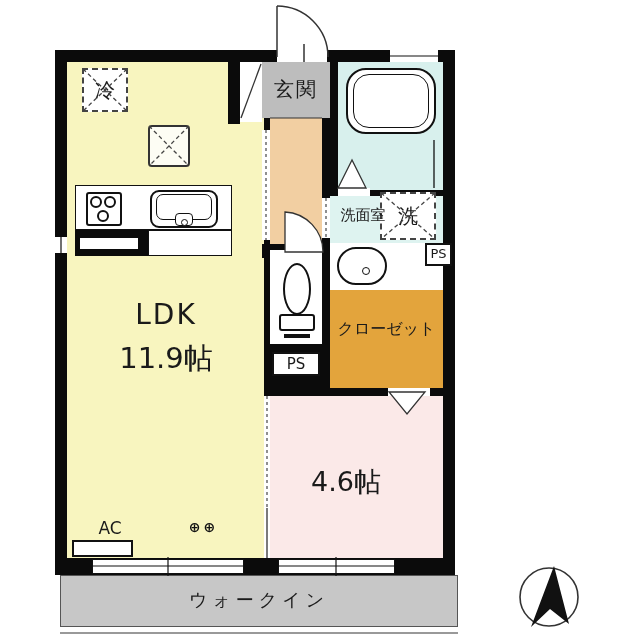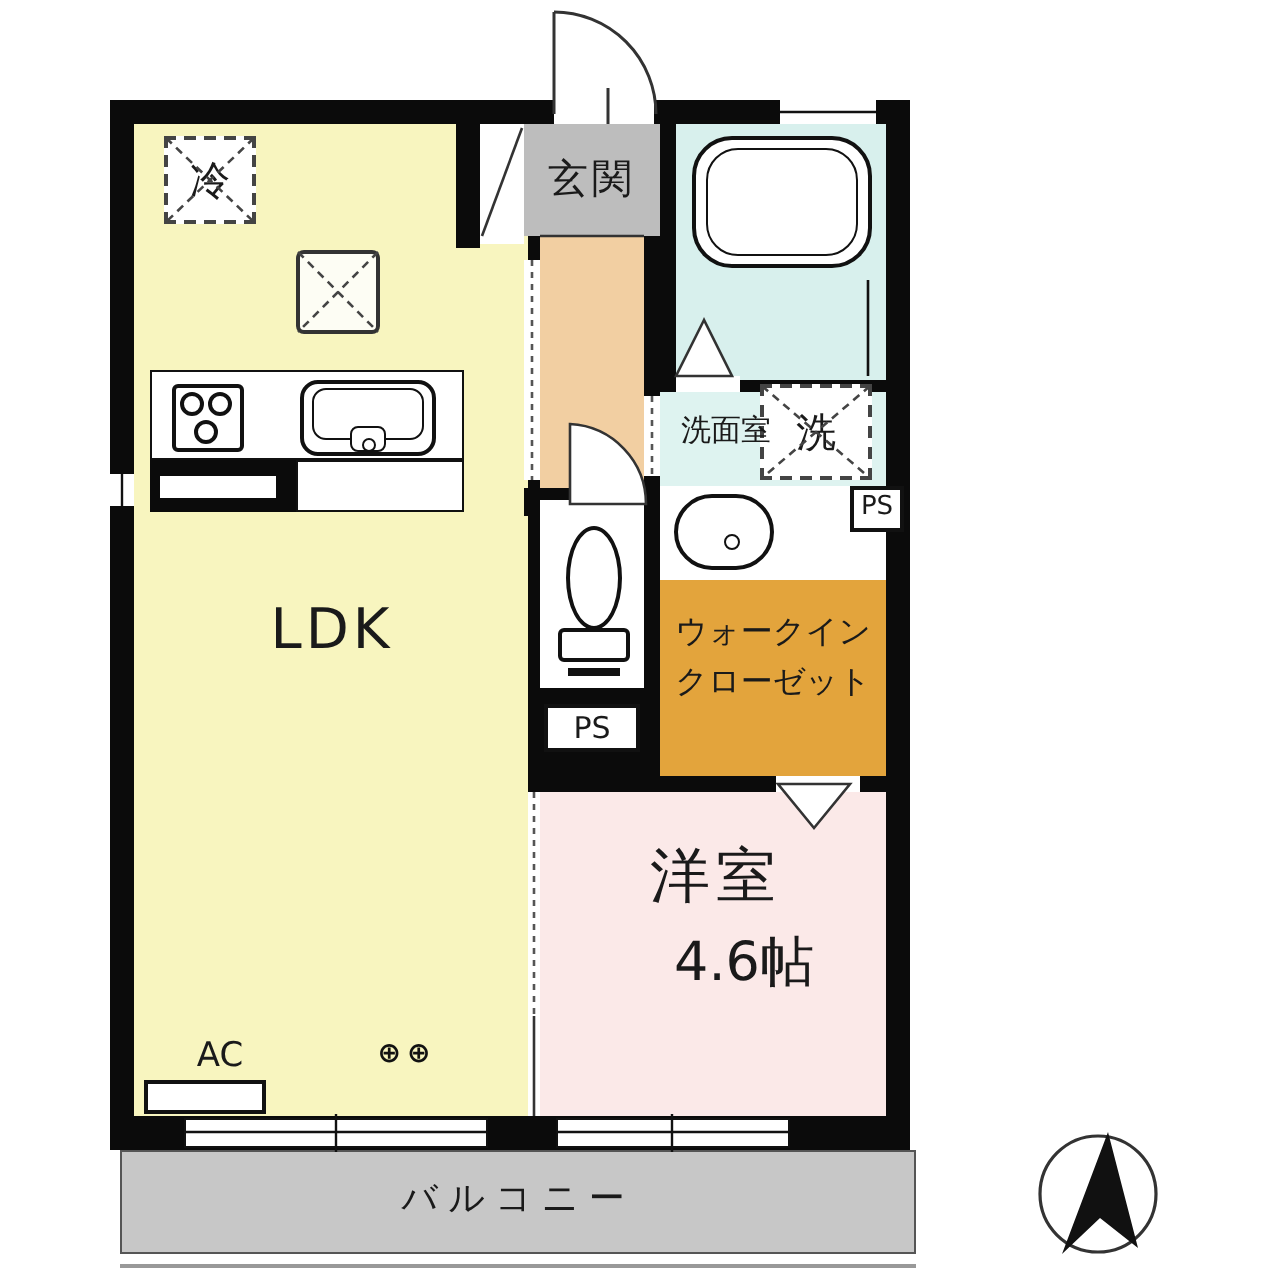--- a/index.html
+++ b/index.html
@@ -72,21 +72,21 @@
   
   .ac-box{left:72px;top:540px;width:61px;height:17px;border:2px solid #111;background:#fff;}
   .ac-label{left:88px;top:517px;width:44px;height:22px;font-size:17px;}
   .laundry{left:132px;top:514px;width:140px;height:26px;display:flex;align-items:center;justify-content:center;gap:3px;font-weight:bold;}
   .laundry .hook{font-size:14px;} .laundry .word{font-size:17px;letter-spacing:1px;}
 
   
   .ldk-name{left:85px;top:294px;width:162px;height:42px;font-size:28px;letter-spacing:2px;}
   .ldk-size{left:85px;top:340px;width:162px;height:38px;font-size:29px;}
   .west-name{left:278px;top:418px;width:160px;height:40px;font-size:30px;letter-spacing:3px;}
-  .west-size{left:292px;top:464px;width:160px;height:36px;font-size:27px;}
+  .west-size{left:266px;top:464px;width:160px;height:36px;font-size:27px;}
   .genkan-label{left:262px;top:76px;width:68px;height:26px;font-size:20px;letter-spacing:2px;}
   .bath-label{left:338px;top:140px;width:105px;height:26px;font-size:20px;letter-spacing:3px;}
   .wash-label{left:330px;top:204px;width:66px;height:22px;font-size:15px;text-align:right;}
   .wic-label{left:330px;top:299px;width:113px;height:60px;flex-direction:column;font-size:16px;line-height:1.55;}
   .balcony-label{left:60px;top:588px;width:398px;height:24px;font-size:18px;letter-spacing:5px;}
 
   svg.overlay{position:absolute;left:0;top:0;width:640px;height:640px;pointer-events:none;}
 </style>
 </head>
 <body>
@@ -150,29 +150,28 @@
   <div class="abs txt ps-low">PS</div>
 
   <div class="abs txt ac-label">AC</div>
   <div class="abs ac-box"></div>
   <div class="abs laundry">
     <span class="hook">⊕</span>
     <span class="hook">⊕</span>
   </div>
 
   <div class="abs txt ldk-name">LDK</div>
-  <div class="abs txt west-name">洋室</div>
+  <div class="abs txt ldk-size">11.9帖</div>
   <div class="abs txt west-size">4.6帖</div>
   <div class="abs txt genkan-label">玄関</div>
   <div class="abs txt wash-label">洗面室</div>
   <div class="abs txt wic-label">
-    <span>ウォークイン</span>
     <span>クローゼット</span>
   </div>
-  <div class="abs txt balcony-label">バルコニー</div>
+  <div class="abs txt balcony-label">ウォークイン</div>
 
   <svg class="overlay" viewBox="0 0 640 640">
 
     <g stroke="#444" stroke-width="1.3" stroke-dasharray="4,3" fill="none">
       <path d="M83,69 L127,111 M127,69 L83,111"></path>
       <path d="M149,126 L189,166 M189,126 L149,166"></path>
       <path d="M381,193 L435,239 M435,193 L381,239"></path>
     </g>
 
     <g stroke="#333" stroke-width="1.5" fill="none">

